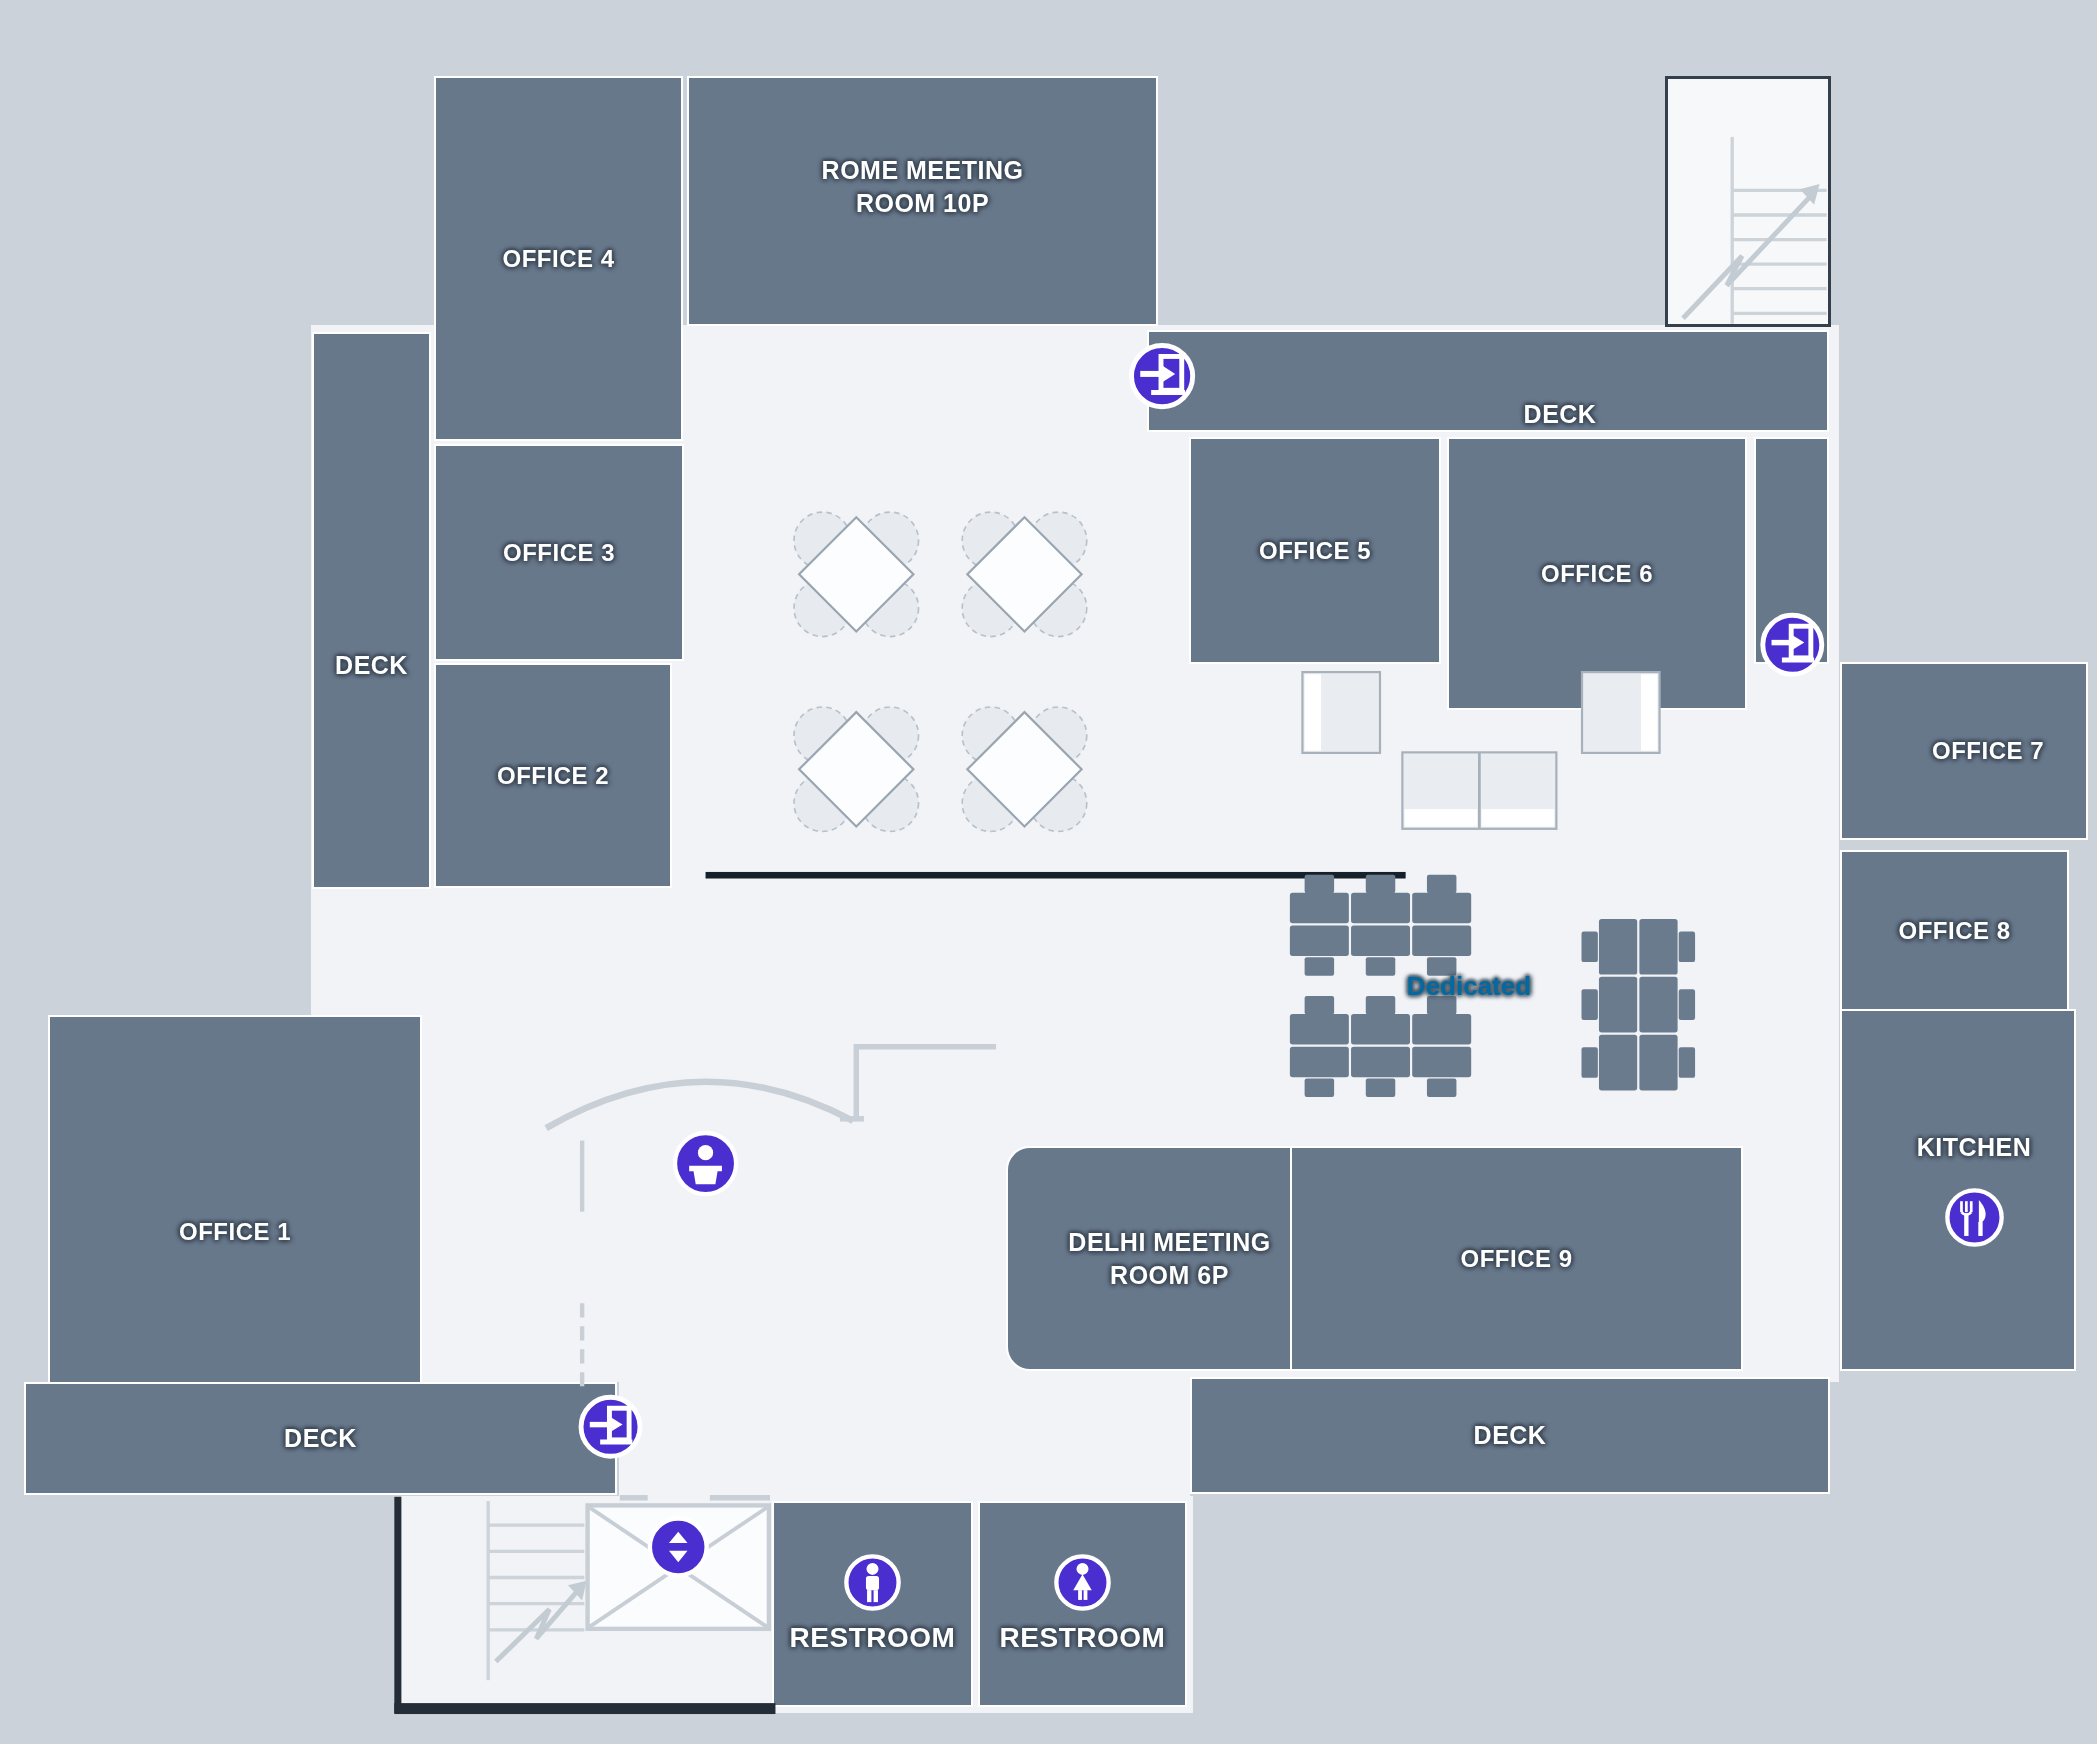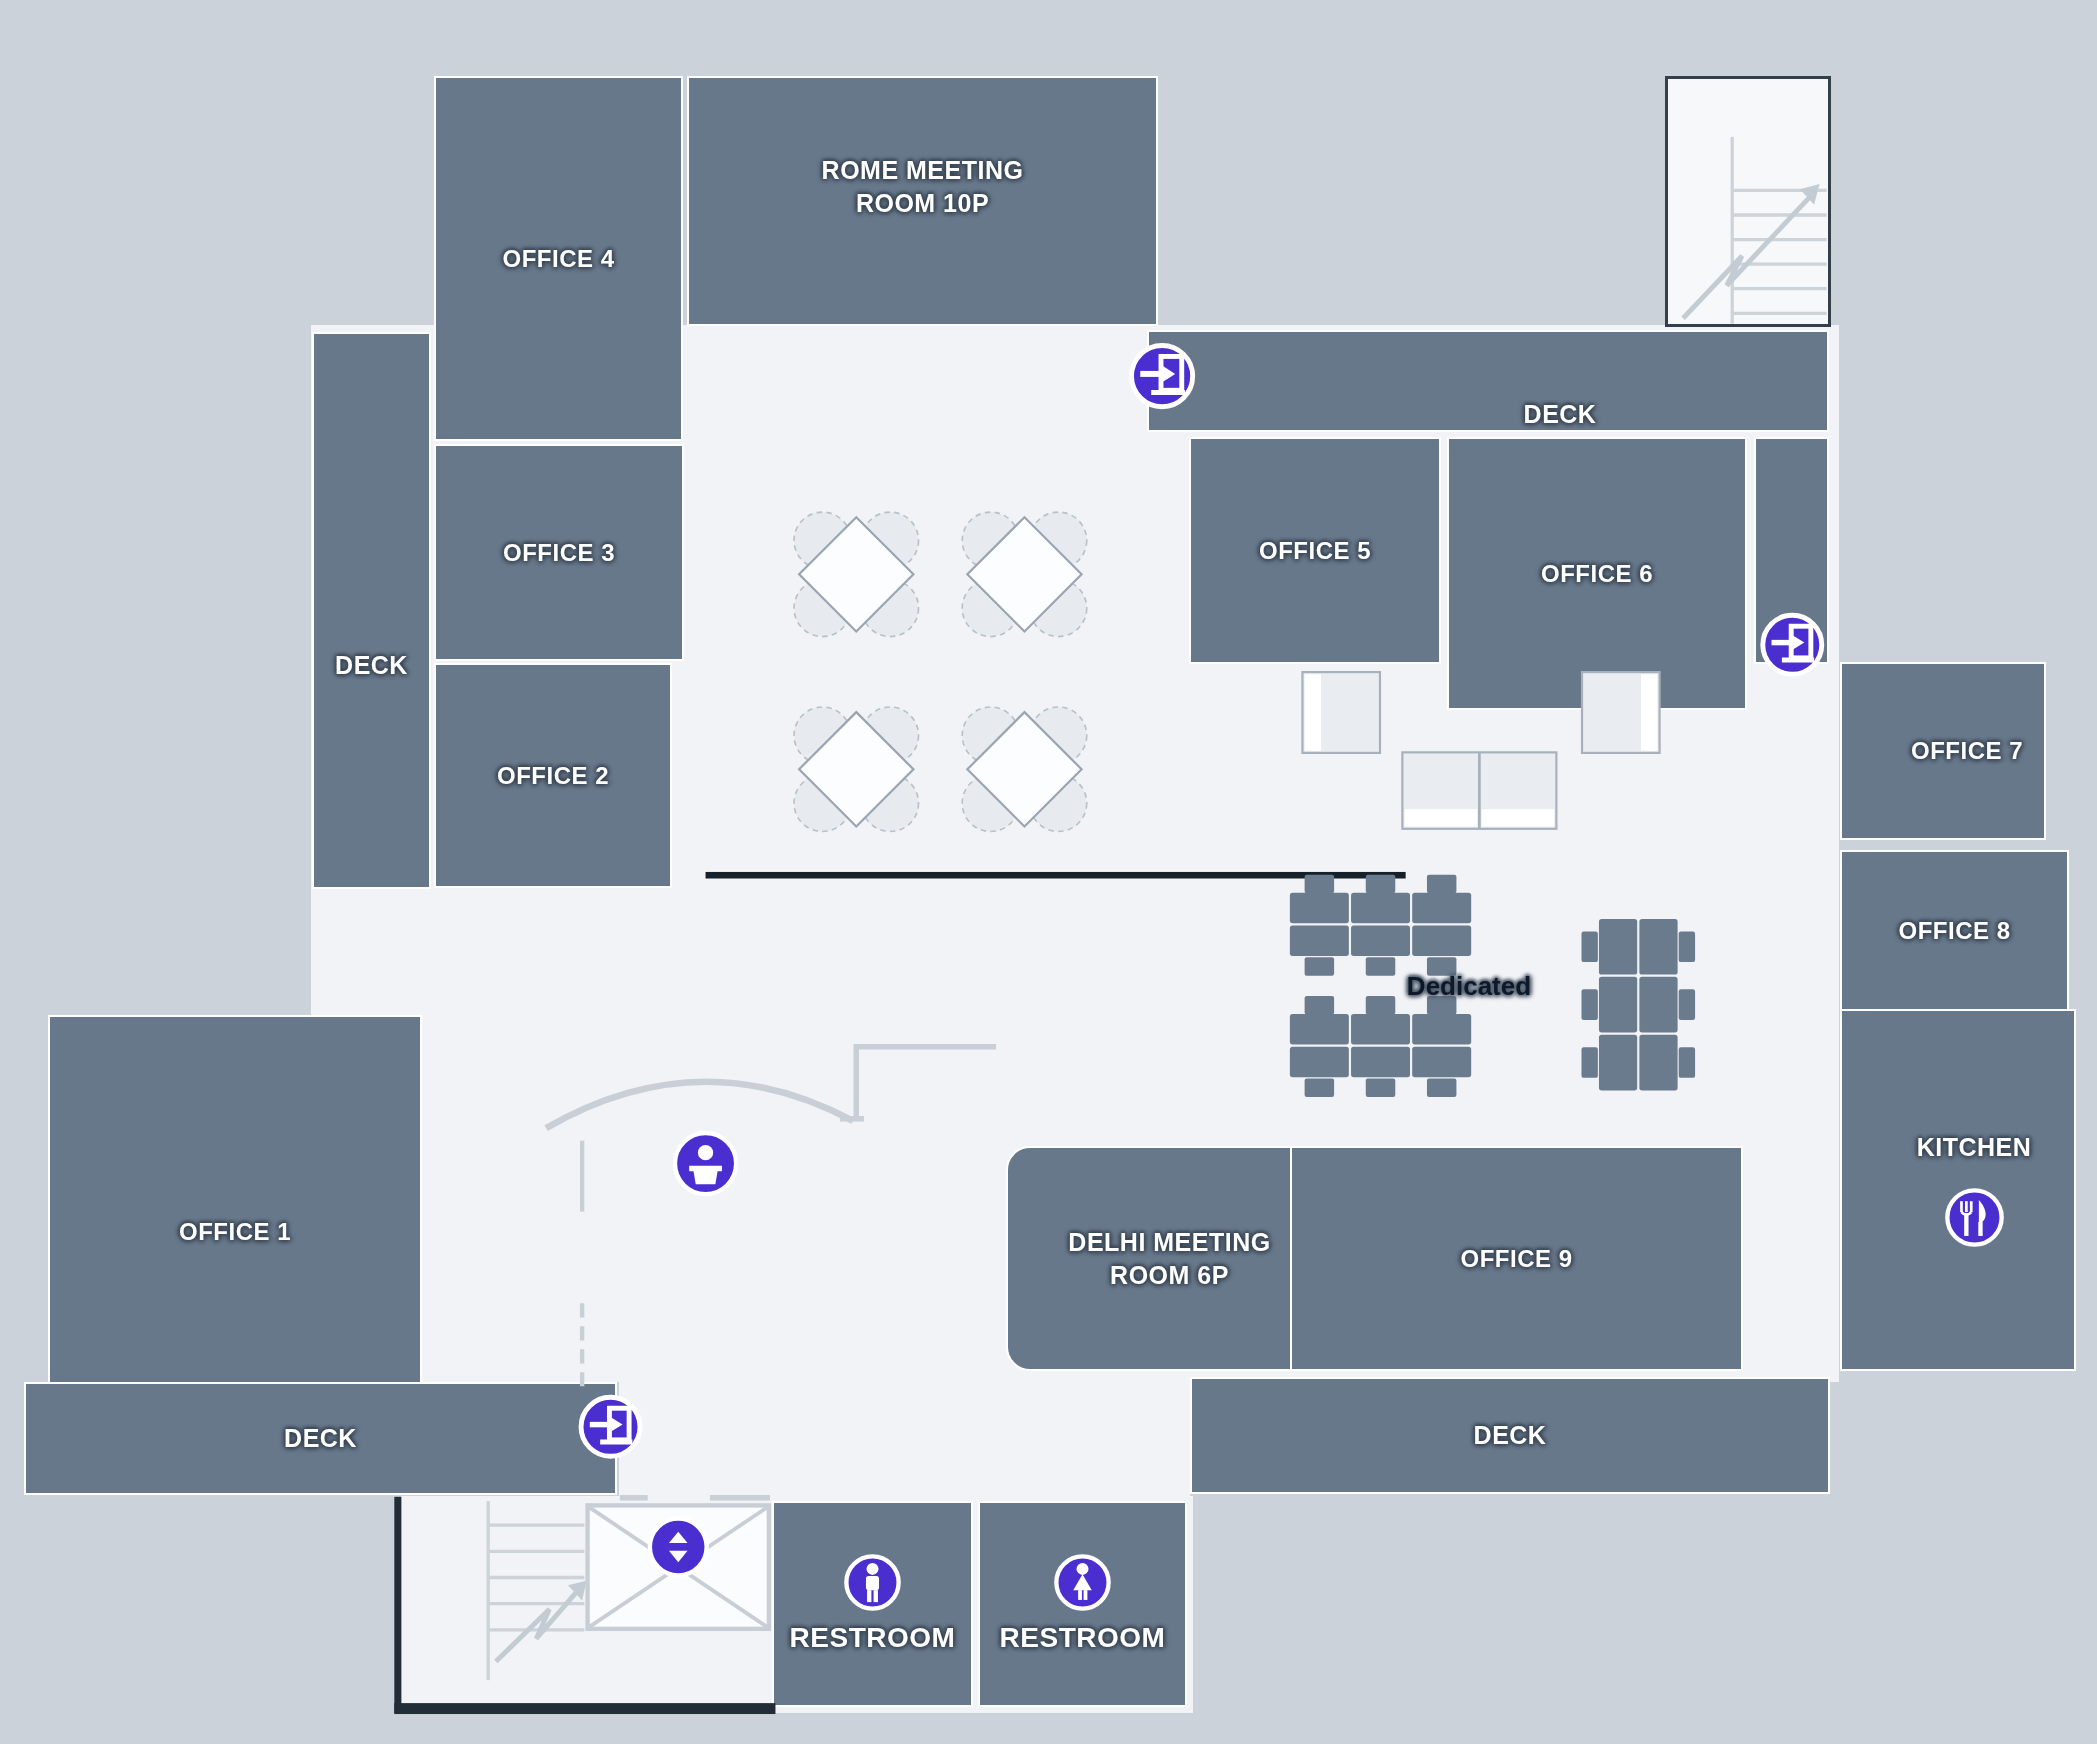--- a/index.html
+++ b/index.html
@@ -9,21 +9,21 @@
   .room{position:absolute;background:#68788b;border:2.7px solid #ffffff;box-sizing:border-box;
         display:flex;align-items:center;justify-content:center;}
   .room.white{background:#f6f8fa;border:3.8px solid #333f4b;}
   .lbl{color:#ffffff;font-weight:bold;font-size:24px;letter-spacing:0.5px;text-align:center;
        white-space:pre-line;line-height:1.3;
        text-shadow:0 2.2px 4.4px rgba(56,69,82,.95),0 -1.6px 3.3px rgba(56,69,82,.9),
                    2.2px 0 4.4px rgba(56,69,82,.9),-2.2px 0 4.4px rgba(56,69,82,.9);}
   .lbl.big{font-size:25px;}
   .lbl.restroom{font-size:28px;}
   #dedicated-label{position:absolute;left:1387px;top:971px;width:164px;text-align:center;
-       color:#0f172a;font-weight:bold;font-size:26px;
+       color:#0369a1;font-weight:bold;font-size:26px;
        text-shadow:0 2.2px 4.4px rgba(74,88,102,.95),0 -1.6px 3.3px rgba(74,88,102,.95),
                    2.2px 0 4.4px rgba(74,88,102,.95),-2.2px 0 4.4px rgba(74,88,102,.95);z-index:40;}
   svg.overlay{position:absolute;top:0;left:0;z-index:30;pointer-events:none;}
   .col{flex-direction:column;gap:22px;}
 </style>
 </head>
 <body>
 
 <div id="plan">
 
@@ -55,21 +55,21 @@
   </div>
 
   <div class="room" style="left:1189px;top:437px;width:252px;height:227px;">
     <span class="lbl">OFFICE 5</span>
   </div>
   <div class="room" style="left:1447px;top:437px;width:300px;height:273px;">
     <span class="lbl">OFFICE 6</span>
   </div>
   <div class="room" style="left:1754px;top:437px;width:75px;height:227px;"></div>
 
-  <div class="room" style="left:1840px;top:662px;width:206px;height:178px;padding-left:48px;">
+  <div class="room" style="left:1840px;top:662px;width:248px;height:178px;padding-left:48px;">
     <span class="lbl">OFFICE 7</span>
   </div>
   <div class="room" style="left:1840px;top:844px;width:229px;height:161px;margin-top:6px;">
     <span class="lbl">OFFICE 8</span>
   </div>
   <div class="room col" style="left:1840px;top:1009px;width:236px;height:362px;padding-left:32px;">
     <span class="lbl big">KITCHEN</span>
     <svg width="63" height="63" viewBox="-58 -58 116 116">
       <circle r="50" fill="#4a2ed0" stroke="#ffffff" stroke-width="8"></circle>
       <line x1="-24" y1="-30" x2="-24" y2="-10" stroke="#fff" stroke-width="5"></line>

